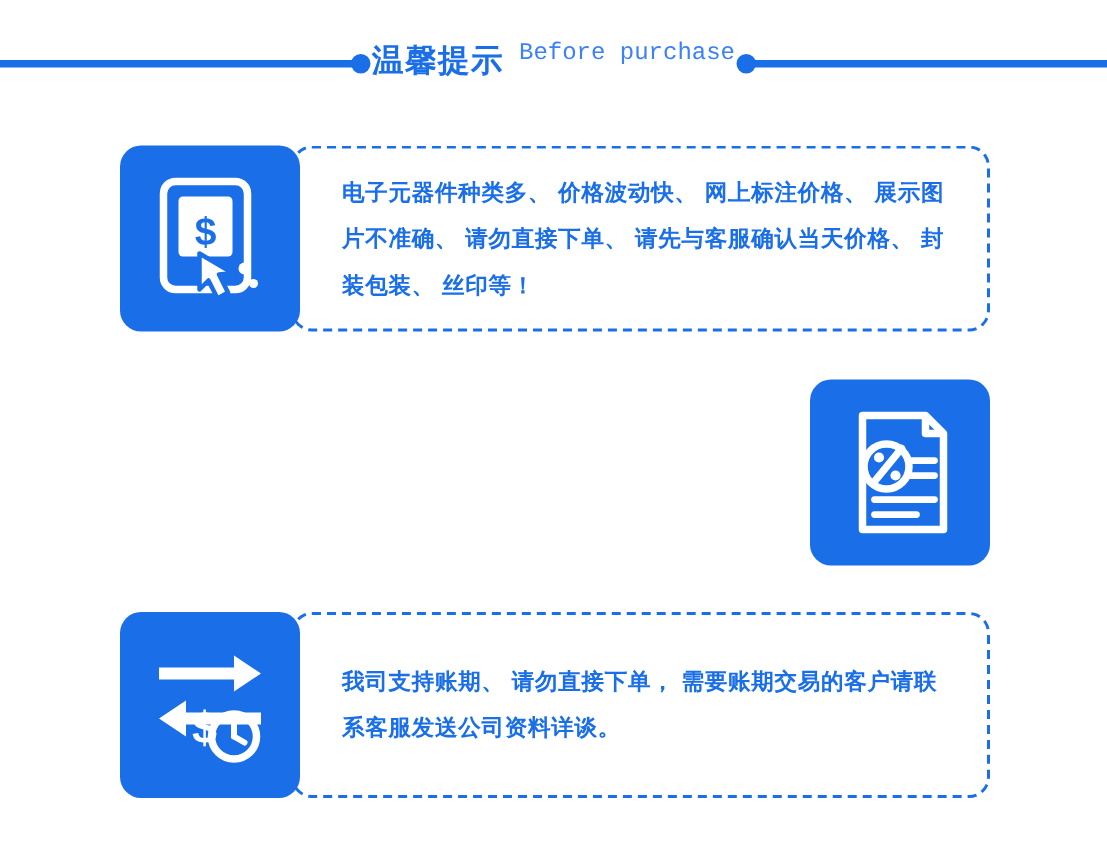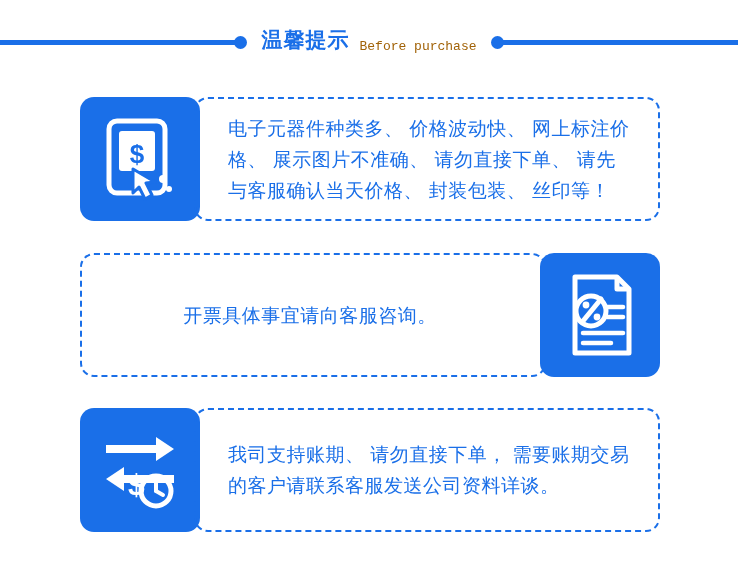--- a/index.html
+++ b/index.html
@@ -55,34 +55,34 @@
   }
   .dot-left { left: 234px; }
   .dot-right { right: 234px; }
 
   .header-titles {
     position: absolute;
     top: 26px;
     left: 0;
     right: 0;
     display: flex;
-    align-items: flex-end;
+    align-items: flex-start;
     justify-content: center;
     gap: 10px;
   }
   .title-cn {
     color: #1a6fe8;
     font-size: 21px;
     font-weight: bold;
     letter-spacing: 1px;
   }
   .title-en {
-    color: #a16207;
+    color: #3b82f6;
     font-family: "Liberation Mono", monospace;
-    font-size: 13px;
+    font-size: 16px;
     letter-spacing: 0px;
   }
 
   
   .row {
     position: absolute;
     left: 80px;
     width: 580px;
     height: 124px;
     display: flex;
@@ -121,23 +121,23 @@
   }
   .row.reverse .text-box {
     margin-right: -6px;
     padding-right: 32px;
     justify-content: center;
   }
 
   .text-box p {
     margin: 0;
     color: #1a6fe8;
-    font-size: 19px;
+    font-size: 15px;
     line-height: 31px;
-    font-weight: normal;
+    font-weight: bold;
     letter-spacing: 0.5px;
   }
   .text-center { text-align: center; width: 100%; }
 
   .svg-icon { display: block; }
 </style>
 </head>
 <body>
 
 <div class="page">
@@ -177,23 +177,20 @@
         <circle cx="30" cy="40" r="15" fill="none" stroke="#ffffff" stroke-width="5"></circle>
         <line x1="22" y1="50" x2="40" y2="28" stroke="#ffffff" stroke-width="5" stroke-linecap="round"></line>
         <circle cx="25" cy="34" r="3.4" fill="#ffffff"></circle>
         <circle cx="36" cy="46" r="3.4" fill="#ffffff"></circle>
         <line x1="46" y1="36" x2="62" y2="36" stroke="#ffffff" stroke-width="4.5" stroke-linecap="round"></line>
         <line x1="46" y1="46" x2="62" y2="46" stroke="#ffffff" stroke-width="4.5" stroke-linecap="round"></line>
         <line x1="22" y1="62" x2="62" y2="62" stroke="#ffffff" stroke-width="4.5" stroke-linecap="round"></line>
         <line x1="22" y1="72" x2="50" y2="72" stroke="#ffffff" stroke-width="4.5" stroke-linecap="round"></line>
       </svg>
     </div>
-    <div class="text-box">
-      <p class="text-center">开票具体事宜请向客服咨询。</p>
-    </div>
   </div>
 
   <div class="row row-3">
     <div class="icon-box">
       <svg class="svg-icon" width="84" height="82" viewBox="0 0 84 82" xmlns="http://www.w3.org/2000/svg" aria-hidden="true">
         <path d="M8 16 H58 L58 8 L76 20 L58 32 L58 24 H8 Z" fill="#ffffff"></path>
         <path d="M76 46 H26 L26 38 L8 50 L26 62 L26 54 H76 Z" fill="#ffffff"></path>
         <text x="30" y="66" font-family="Liberation Sans, sans-serif" font-size="30" font-weight="bold" fill="#ffffff">$</text>
         <circle cx="58" cy="62" r="15" fill="none" stroke="#ffffff" stroke-width="5"></circle>
         <line x1="58" y1="53" x2="58" y2="62" stroke="#ffffff" stroke-width="4" stroke-linecap="round"></line>

